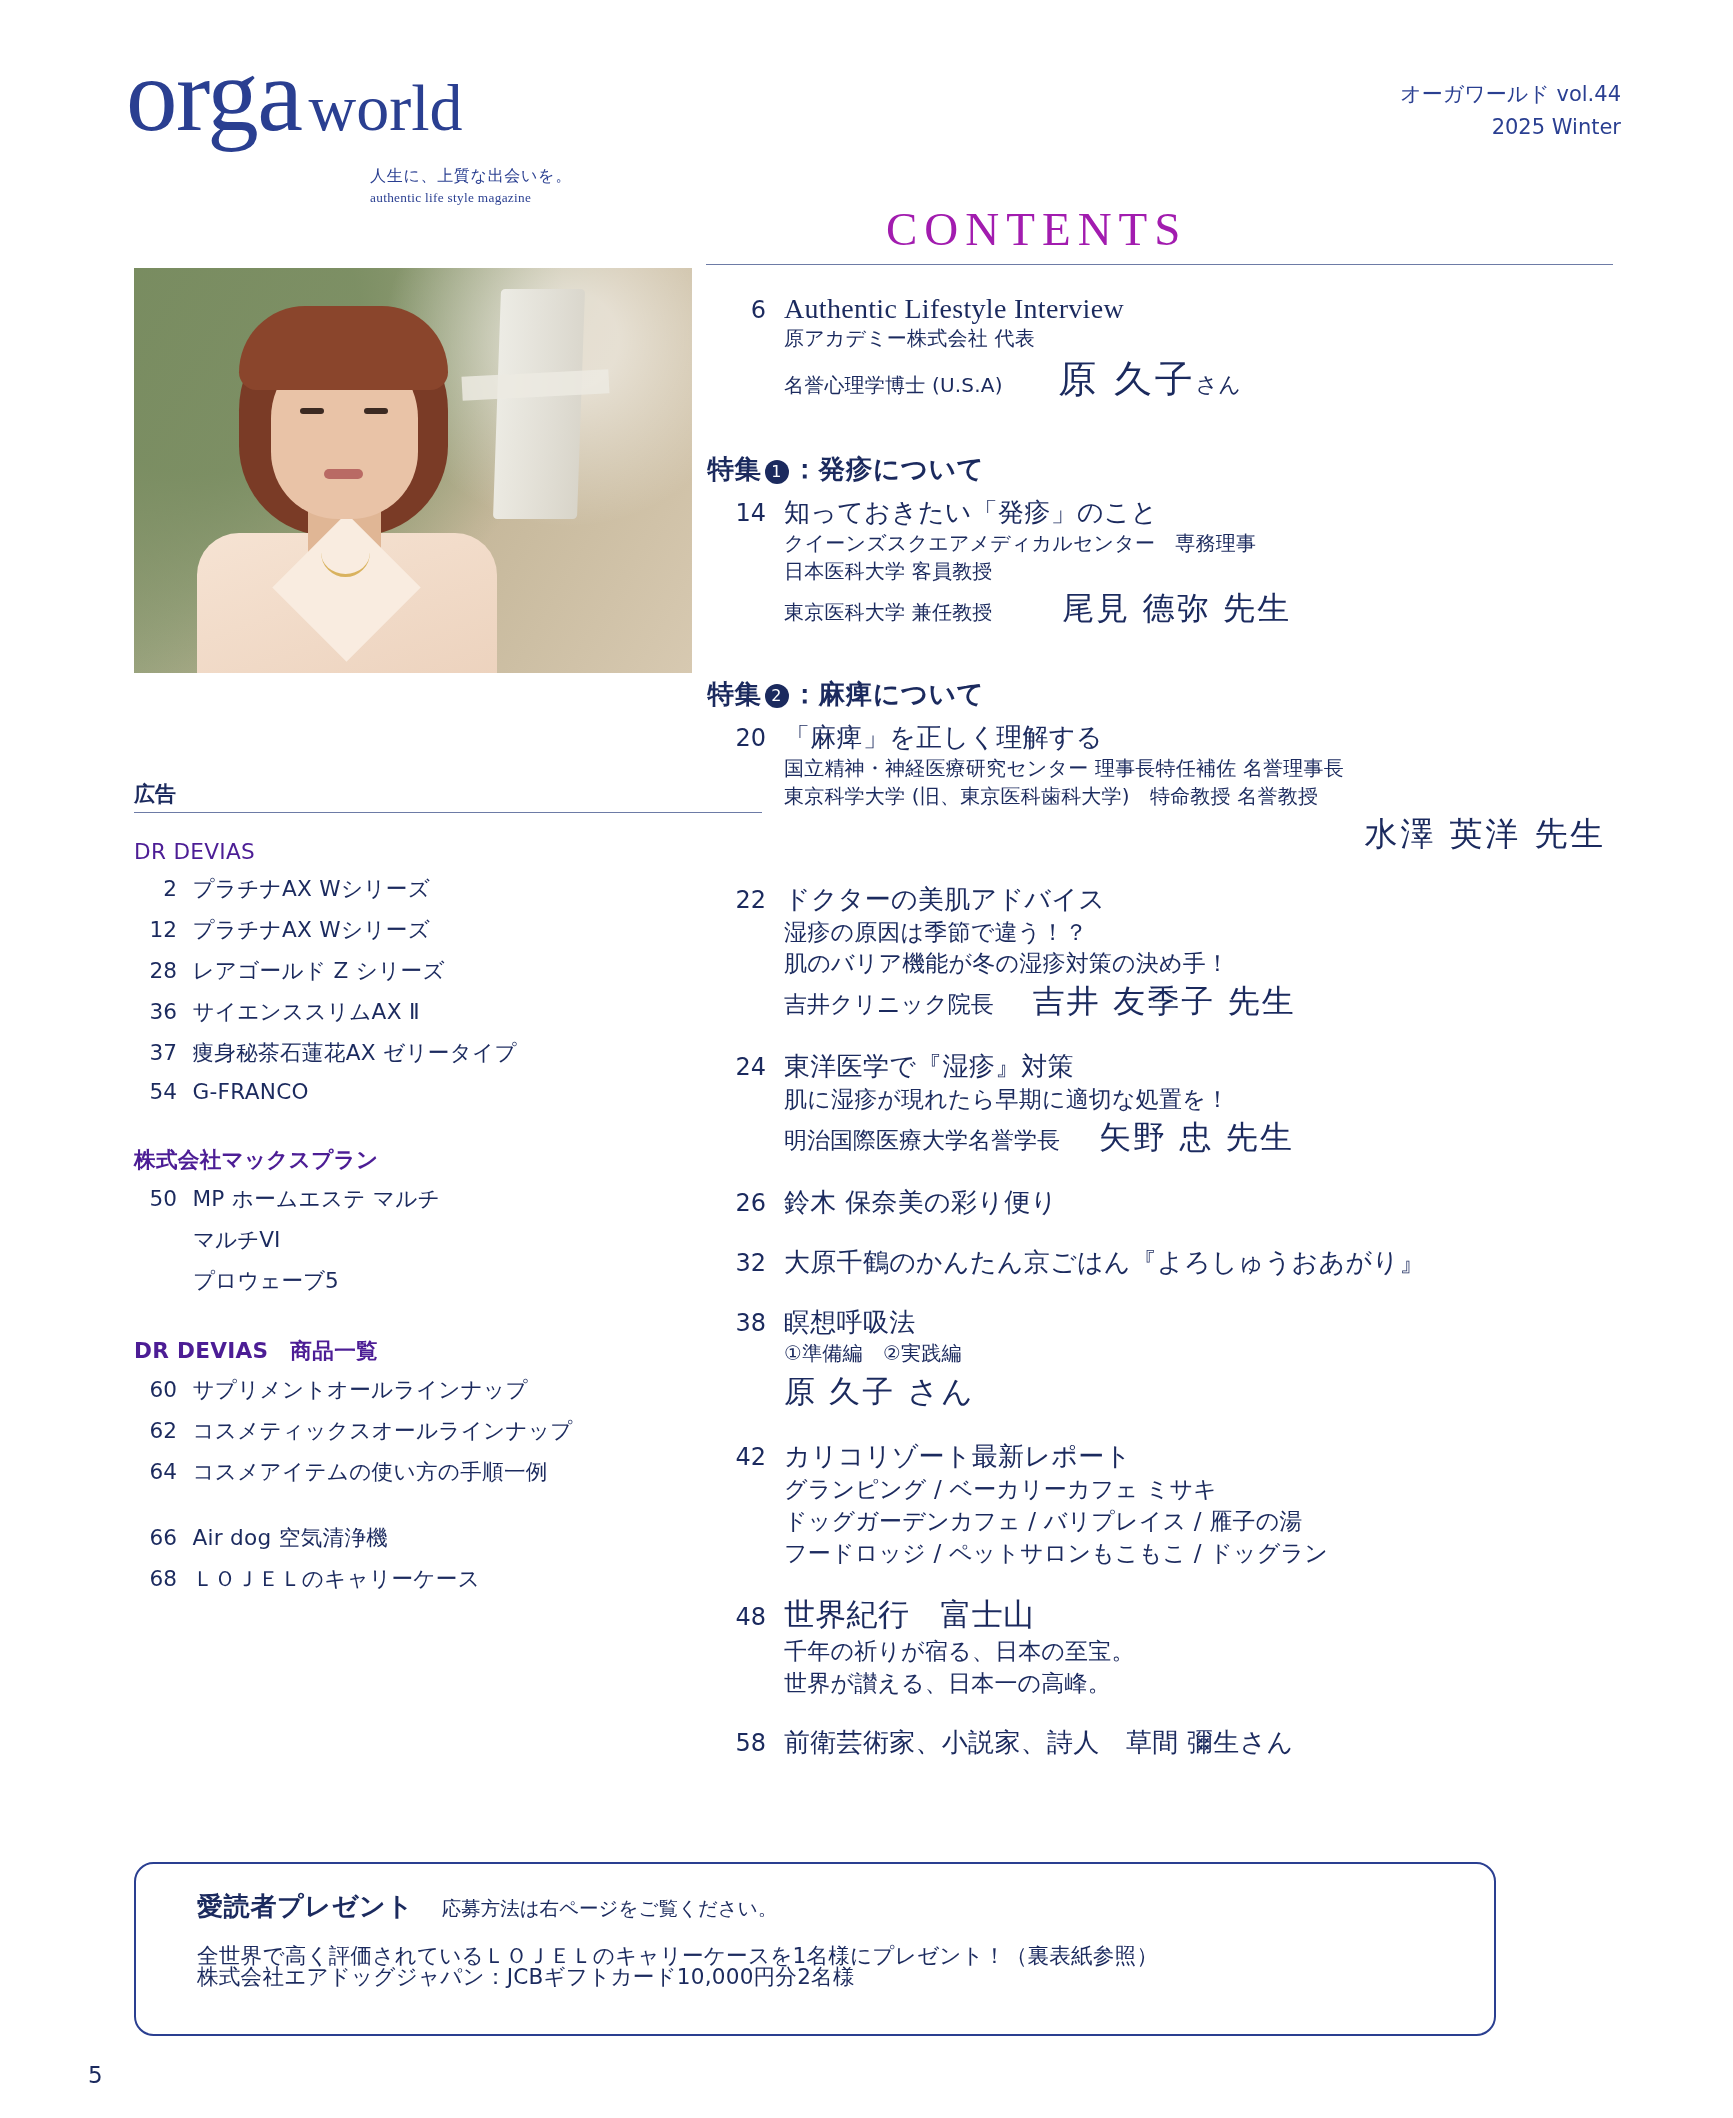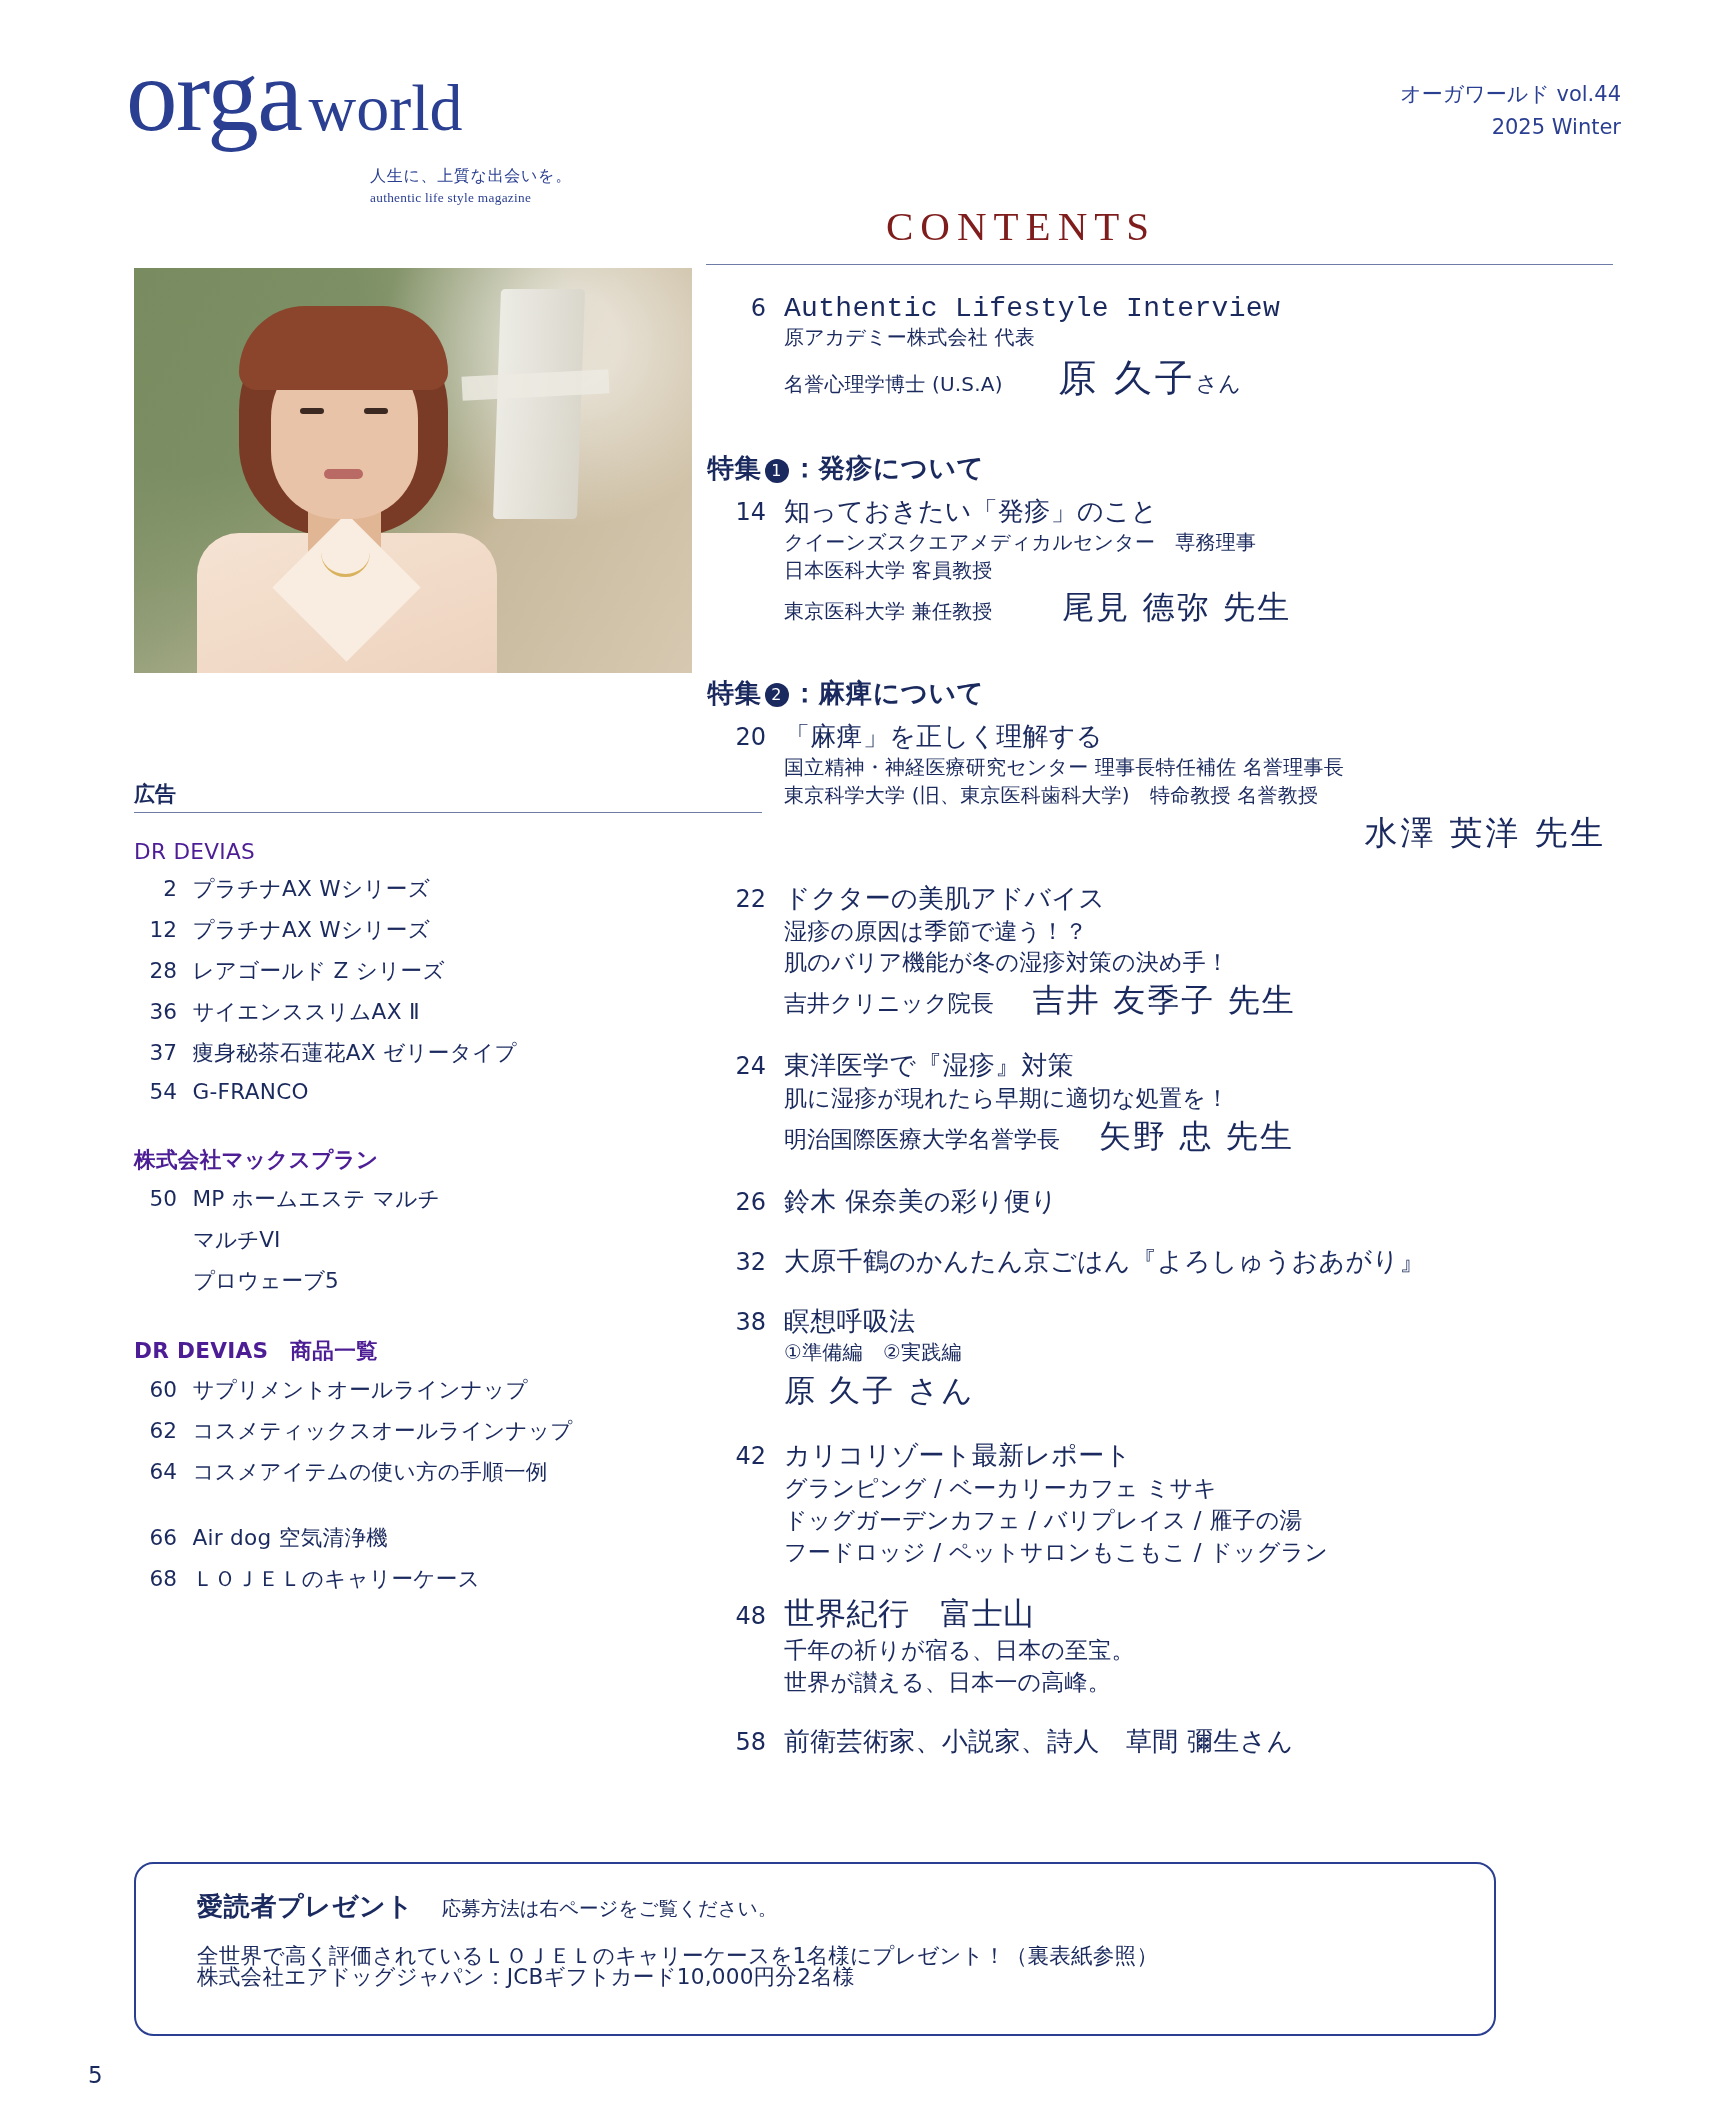--- a/index.html
+++ b/index.html
@@ -135,41 +135,41 @@
   .row .txt{letter-spacing:0.3px;text-align:right;}
   .subline{
     margin:0 0 12px 59px;font-size:21.6px;color:#1b2a5e;
   }
   .gap{height:25px;}
 
   
   .contents-title{
     position:absolute;left:886px;top:202px;
     font-family:"Liberation Serif","DejaVu Serif",serif;
-    font-size:41px;letter-spacing:7px;color:#7f1d1d;
+    font-size:47px;letter-spacing:7px;color:#a21caf;
   }
   .contents-rule{
     position:absolute;left:706px;top:264px;width:907px;height:1.4px;background:#6d7ba6;
   }
   .toc{
     position:absolute;left:706px;top:293px;width:921px;
     font-family:"DejaVu Sans",sans-serif;
     color:#1b2a5e;
   }
   .entry{margin-bottom:7px;}
   .entry-main{display:flex;align-items:baseline;}
   .entry-main .pg{
     width:60px;flex:none;text-align:right;padding-right:18px;
     font-size:24px;
   }
   .entry-main .ttl{
     font-size:26px;letter-spacing:0.3px;
   }
   .entry-main .ttl.serif{
-    font-family:Liberation Mono, monospace;
+    font-family:Liberation Serif, serif;
     font-size:28px;
     text-align:center;
   }
   .section-head{
     font-size:26.5px;font-weight:bold;margin:21px 0 8.4px 1.4px;letter-spacing:0.7px;
   }
   .circle-num{
     display:inline-block;width:24px;height:24px;border-radius:50%;
     background:#1b2a5e;color:#fff;font-size:16px;line-height:24px;
     text-align:center;vertical-align:1.4px;margin:0 2.8px;font-weight:normal;

